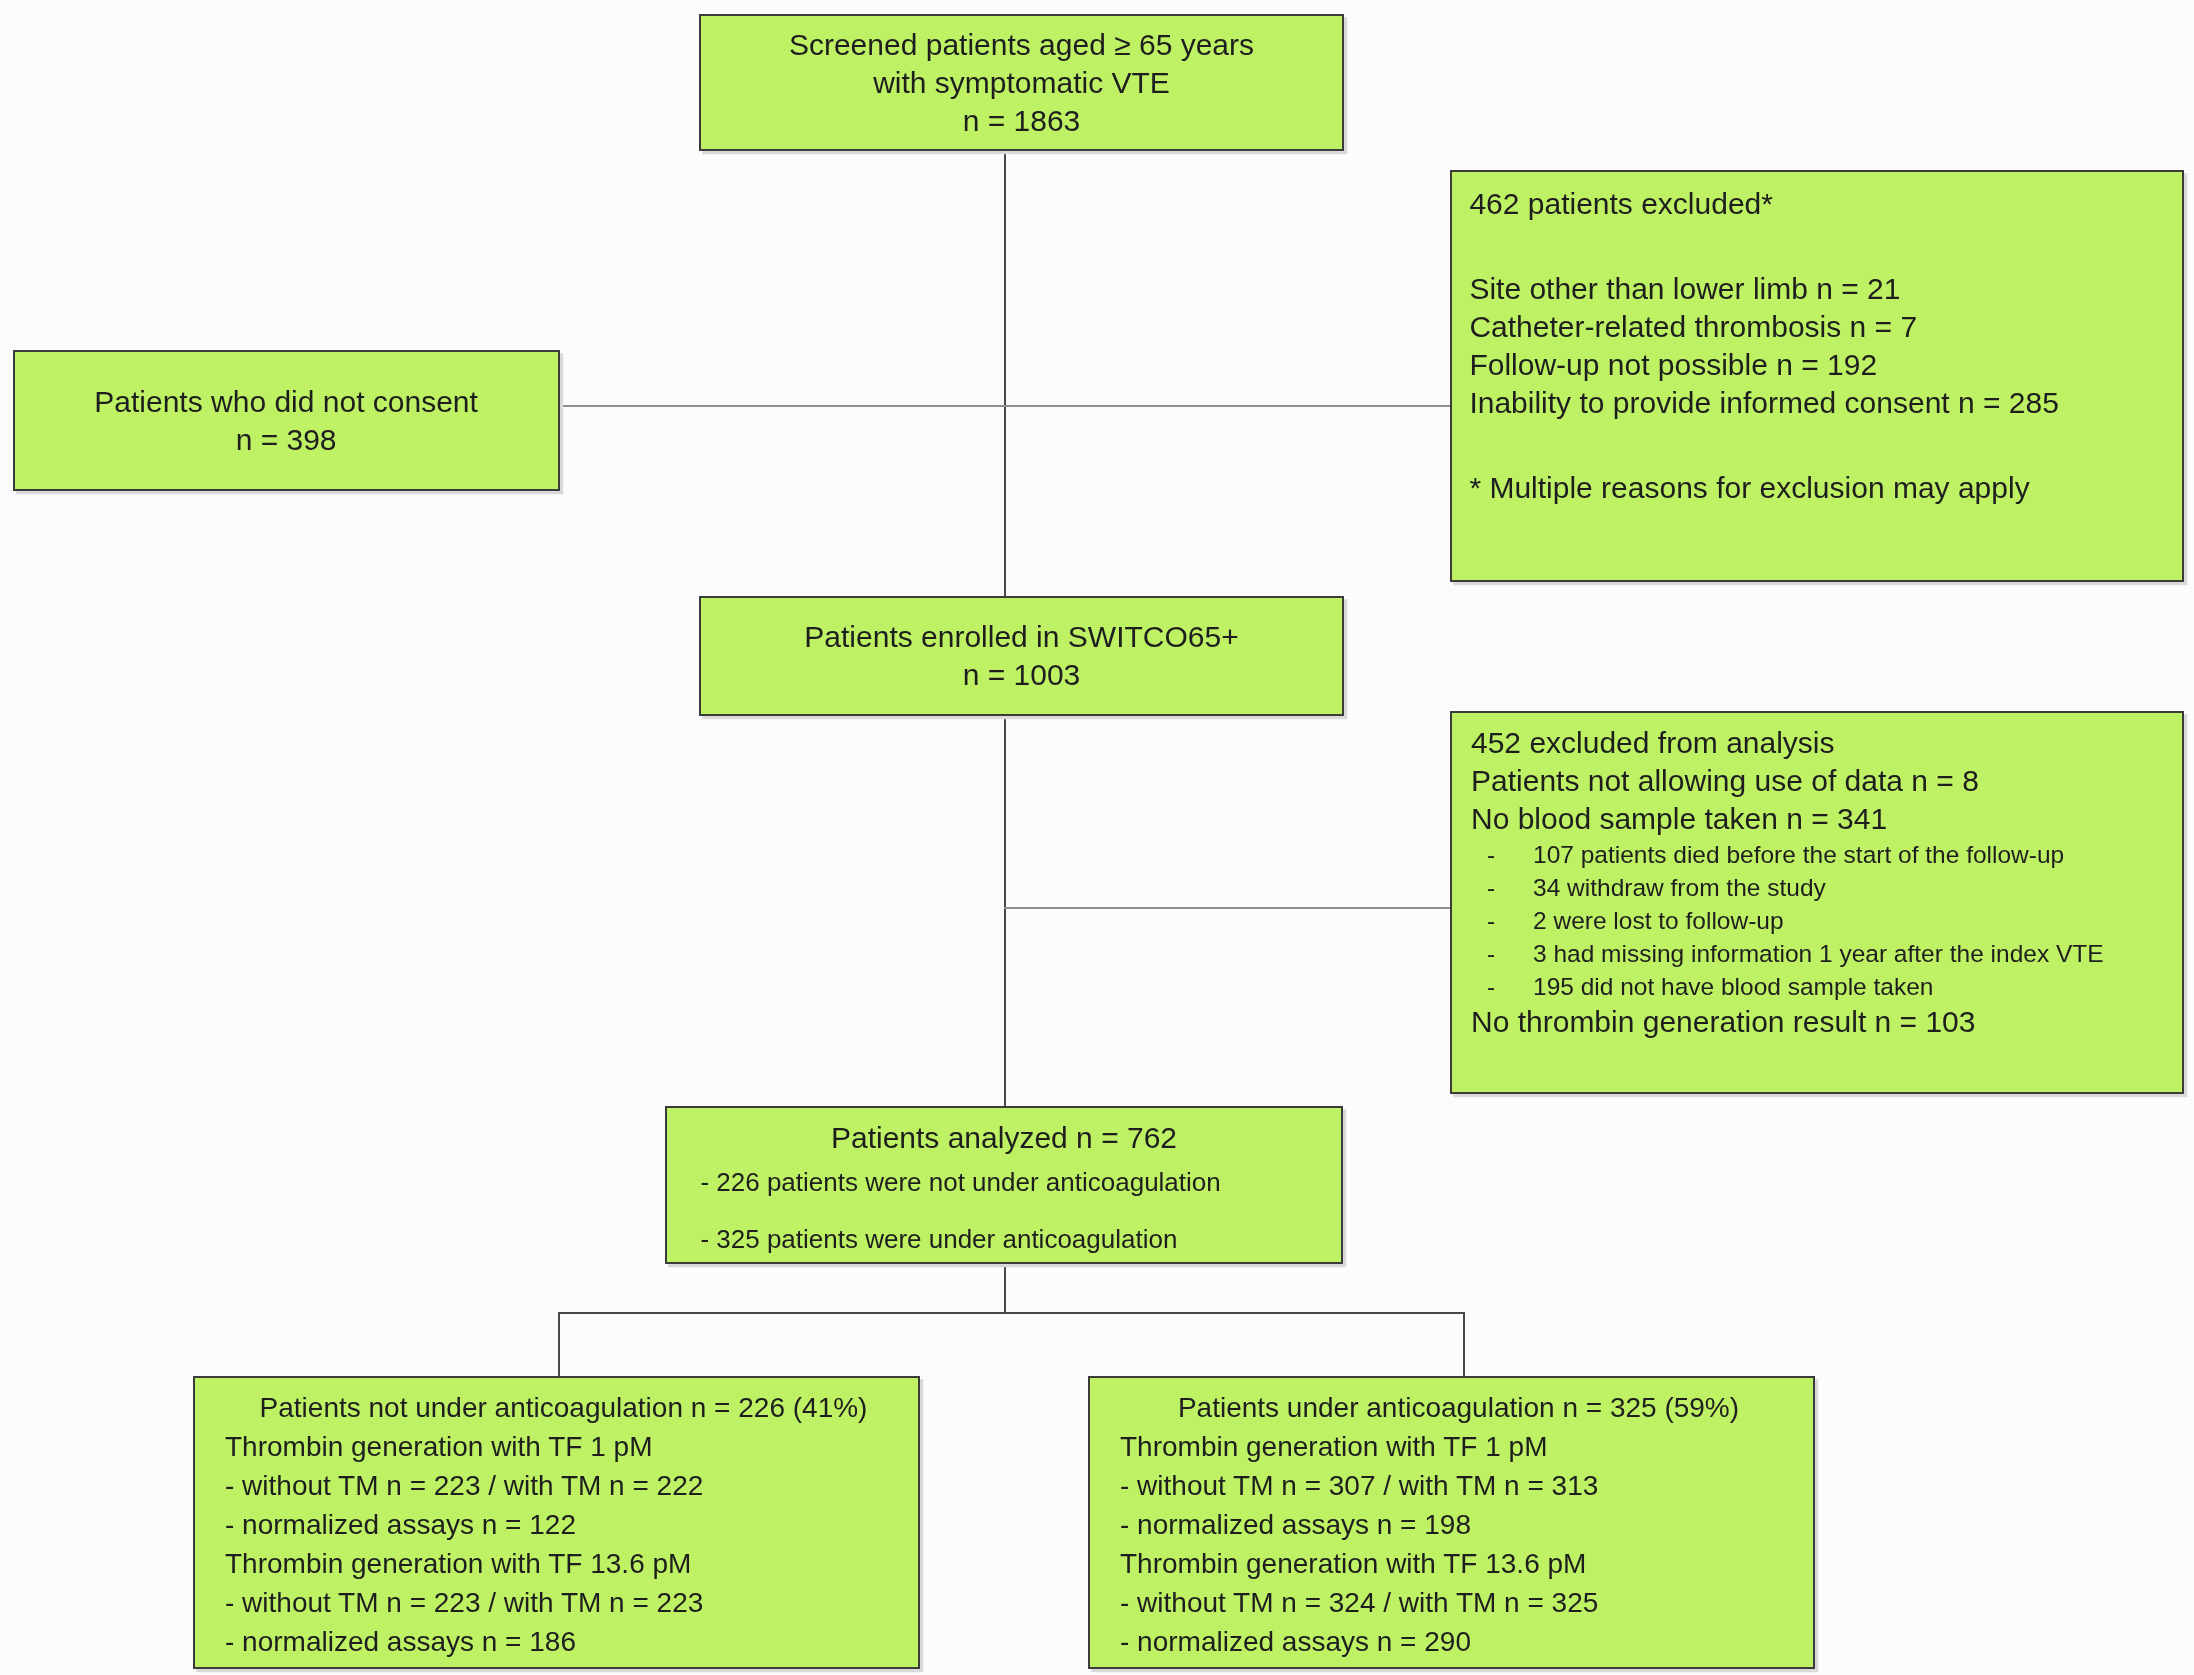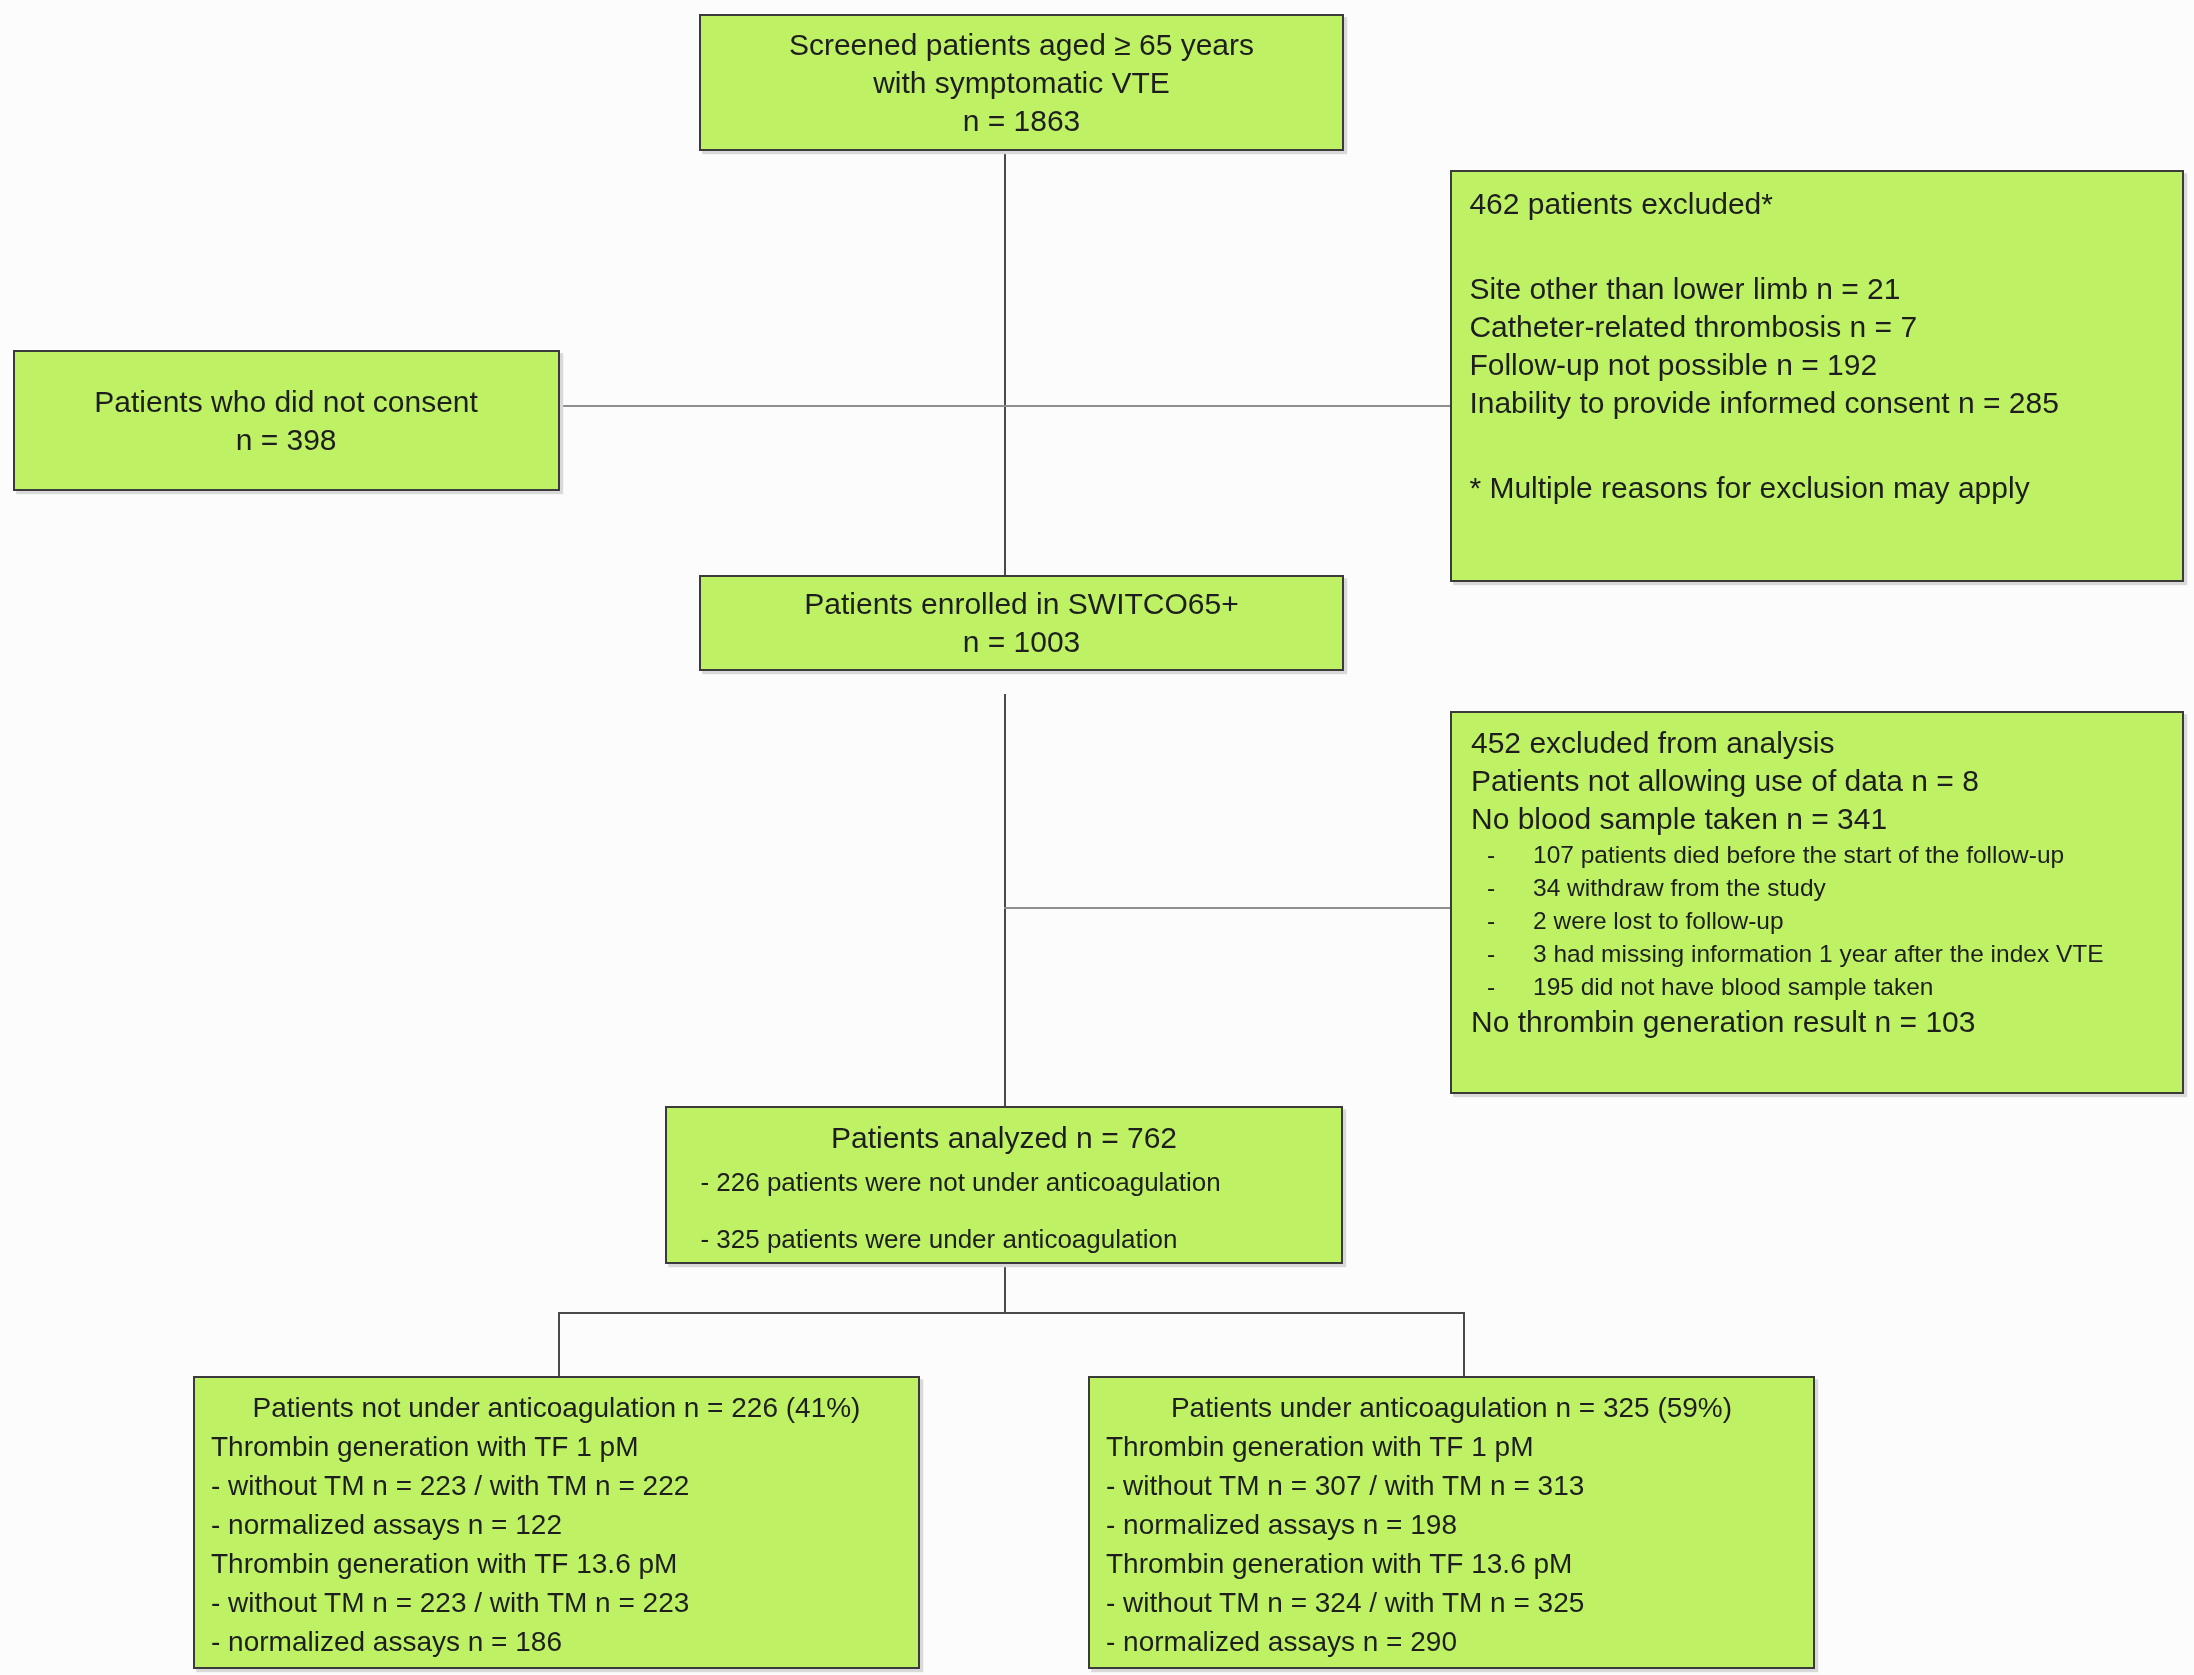--- a/index.html
+++ b/index.html
@@ -45,21 +45,21 @@
     line-height: 33px;
   }
   .subbullet::before { content: "-"; position: absolute; left: 16px; }
 
   
   .an-title { text-align: center; }
   .an-bullet { font-size: 26px; line-height: 35px; padding-left: 17.4px; }
   .an-bullet + .an-bullet { margin-top: 22px; }
 
   
-  .bline { font-size: 28px; line-height: 39px; text-align: left; }
+  .bline { font-size: 28px; line-height: 39px; text-align: left; margin-left: 14px; }
   .bline.center { text-align: center; }
   .bline.italic { }
 </style>
 </head>
 <body>
 
 <div id="canvas">
 
   <div class="line vline" style="left:1004px; top:150px; height:451px;"></div>
   <div class="line hline gray" style="left:558px; top:405px; width:893px;"></div>
@@ -85,21 +85,21 @@
         <div class="">Inability to provide informed consent n = 285</div>
       </div>
     <div class="gap-top">* Multiple reasons for exclusion may apply</div>
   </div>
 
   <div class="fbox centered-box" style="left:12.6px; top:350px; width:547px; height:141px;">
       <div class="">Patients who did not consent</div>
       <div class="">n = 398</div>
     </div>
 
-  <div class="fbox centered-box" style="left:699px; top:575px; width:645px; height:96px;">
+  <div class="fbox centered-box" style="left:699px; top:596px; width:645px; height:120px;">
       <div class="">Patients enrolled in SWITCO65+</div>
       <div class="">n = 1003</div>
     </div>
 
   <div class="fbox" style="left:1450px; top:711px; width:734px; height:383px; padding:11px 19px;">
     <div>452 excluded from analysis</div>
     <div>Patients not allowing use of data n = 8</div>
     <div>No blood sample taken n = 341</div>
     <div>
         <div class="subbullet">107 patients died before the start of the follow-up</div>

